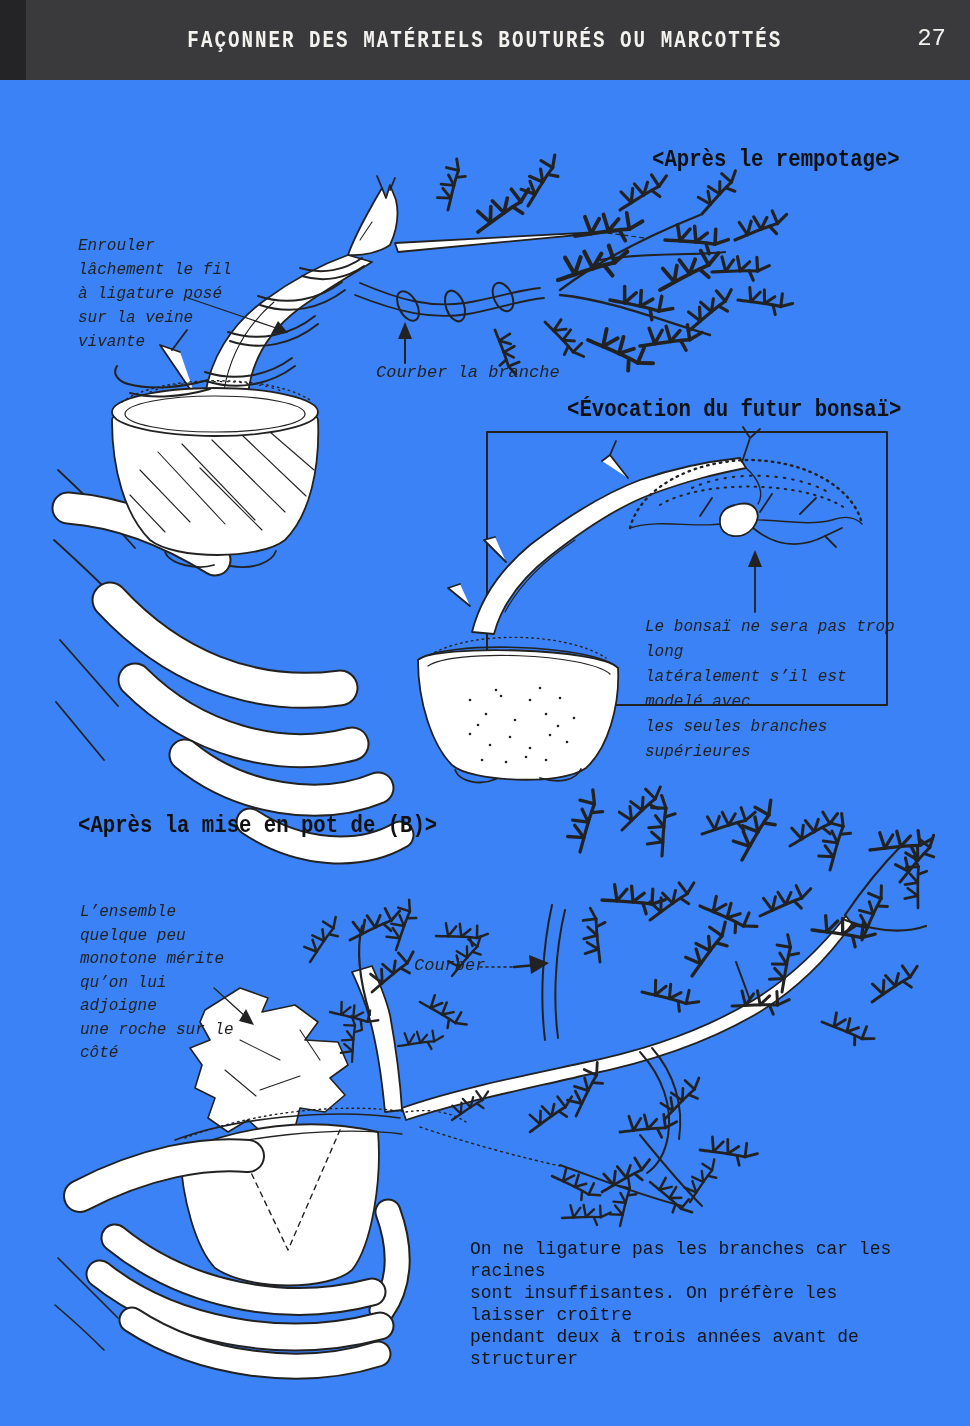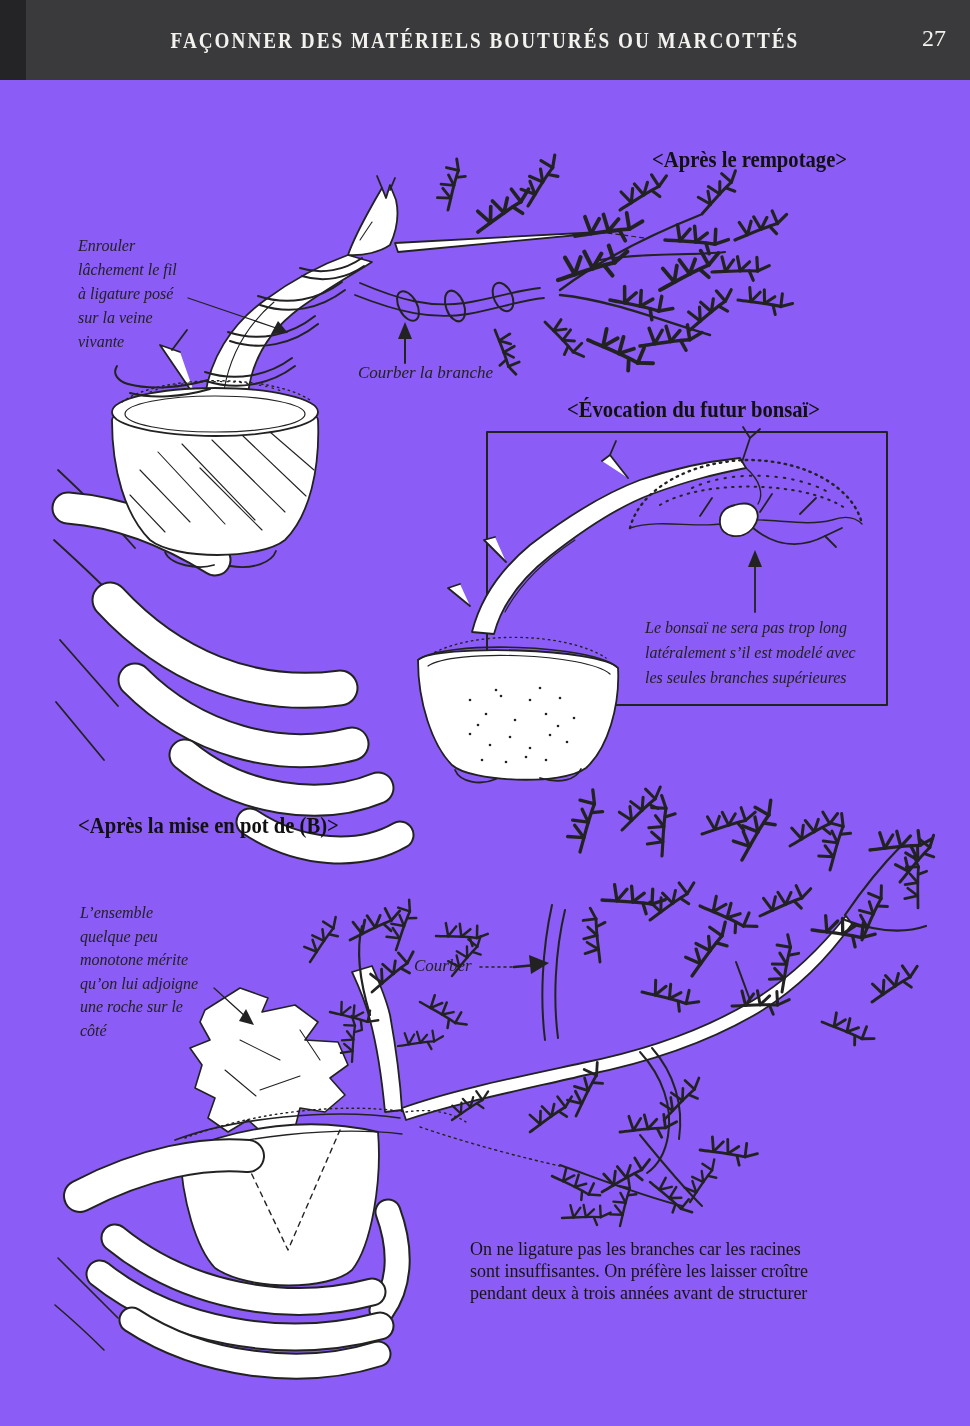--- a/index.html
+++ b/index.html
@@ -1,17 +1,17 @@
 <!DOCTYPE html>
 <html><head>
 <meta charset="utf-8">
 <style>
   html,body{margin:0;padding:0;background:#e8e8e8;}
-  .page{position:relative;width:970px;height:1426px;margin:0 auto;background:#8b5cf6;overflow:hidden;
-        font-family:Liberation Serif, serif;color:#1f1f1f;}
+  .page{position:relative;width:970px;height:1426px;margin:0 auto;background:#3b82f6;overflow:hidden;
+        font-family:Liberation Mono, monospace;color:#1f1f1f;}
   .header-bar{position:absolute;left:0;top:0;width:970px;height:80px;background:#3a3a3c;
               display:flex;align-items:center;justify-content:center;}
   .spine-shadow{position:absolute;left:0;top:0;width:26px;height:80px;background:#242427;}
   .hdr-title{color:#f3f2ef;font-size:24px;font-weight:700;letter-spacing:2.5px;
              transform:scaleX(.8);transform-origin:50% 50%;white-space:nowrap;}
   .page-num{position:absolute;right:24px;top:25px;color:#f3f2ef;font-size:24px;font-weight:400;}
   .hd{position:absolute;font-size:24px;font-weight:700;white-space:nowrap;
       transform:scaleX(.86);transform-origin:0 50%;color:#111;}
   .note{position:absolute;font-style:italic;font-size:16px;line-height:24px;white-space:pre-line;color:#222;}
   .plain{position:absolute;font-size:18px;line-height:22px;white-space:pre-line;color:#151515;}
@@ -347,21 +347,21 @@
   </svg>
 
   <div class="hd" style="left:652px;top:146px;">&lt;Après le rempotage&gt;</div>
 
   <div class="note" style="left:78px;top:234px;width:170px;">Enrouler
 lâchement le fil
 à ligature posé
 sur la veine
 vivante</div>
 
-  <div class="lbl" style="left:358px;top:363px;text-align:right;">Courber la branche</div>
+  <div class="lbl" style="left:376px;top:363px;text-align:right;">Courber la branche</div>
 
   <div class="hd" style="left:567px;top:396px;">&lt;Évocation du futur bonsaï&gt;</div>
 
   <div class="note" style="left:645px;top:615px;width:260px;line-height:25px;">Le bonsaï ne sera pas trop long
 latéralement s’il est modelé avec
 les seules branches supérieures</div>
 
   <div class="hd" style="left:78px;top:812px;">&lt;Après la mise en pot de (B)&gt;</div>
 
   <div class="note" style="left:80px;top:901px;width:170px;line-height:23.5px;">L’ensemble

